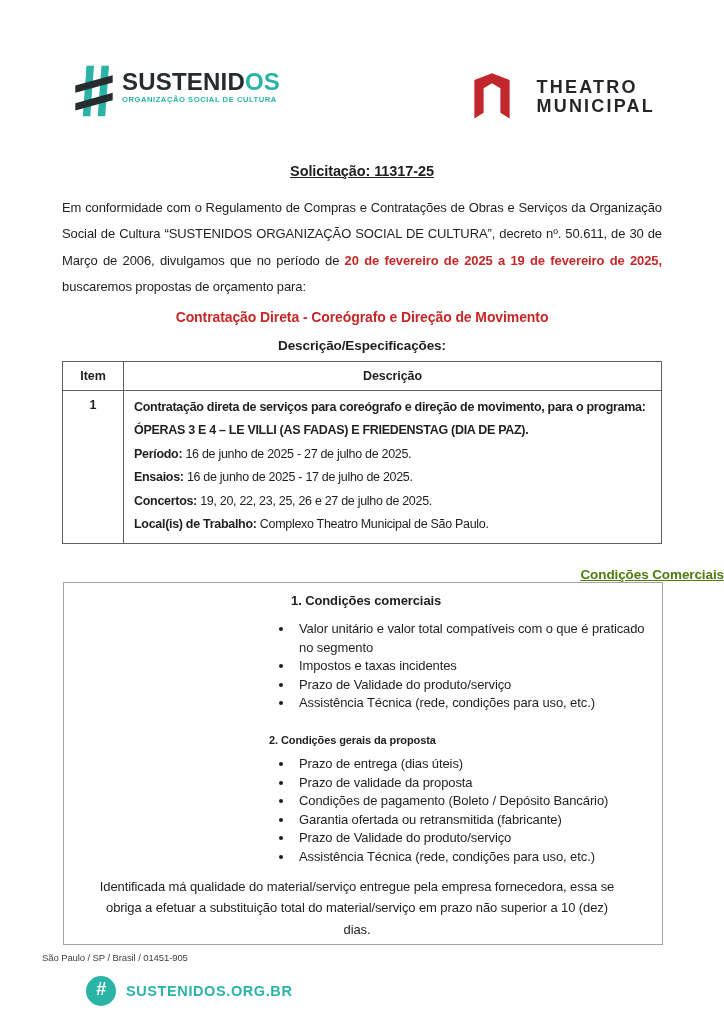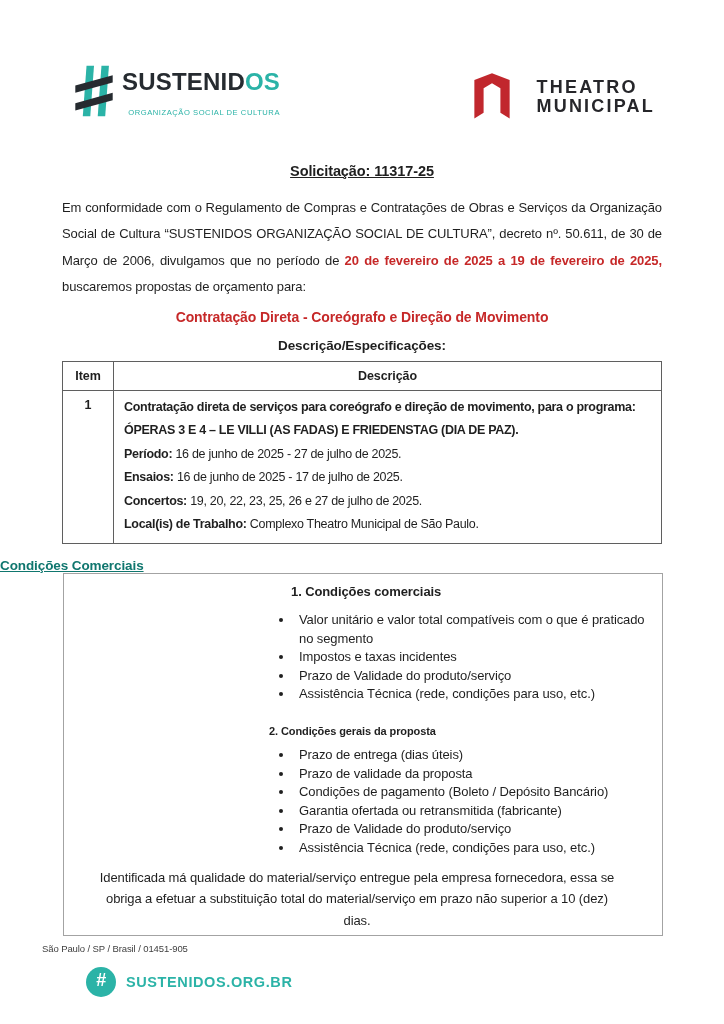--- a/index.html
+++ b/index.html
@@ -9,43 +9,43 @@
     width:724px; height:1024px; background:#ffffff; margin:0 auto;
     position:relative; overflow:hidden; color:#1f1f1f; letter-spacing:-0.1px;
   }
   
   .header { display:flex; justify-content:space-between; align-items:flex-start;
             padding:63px 69px 0 75px; height:135px; }
   .sus-logo { display:flex; align-items:flex-start; }
   .sus-text { margin-left:9px; margin-top:6px; }
   .sus-name { font-size:24px; font-weight:bold; color:#262b30; letter-spacing:0.2px; line-height:26px; }
   .sus-name .teal { color:#2bb3a7; }
-  .sus-sub { font-size:7.6px; font-weight:normal; color:#2bb3a7; letter-spacing:0.55px; margin-top:13px;text-align:right; }
+  .sus-sub { font-size:7.6px; font-weight:bold; color:#2bb3a7; letter-spacing:0.55px; margin-top:0; }
   .tm-logo { display:flex; align-items:center; margin-top:8px;gap:13px; }
   .tm-text { margin-left:11px; font-size:18px; font-weight:bold; color:#26262a;
              letter-spacing:2.2px; line-height:19.5px; }
   
   .doc-title { text-align:center; margin-top:27px; font-size:14.5px; font-weight:bold; }
   .doc-title div { text-decoration:underline; line-height:19.5px; }
   
   .intro { margin:13px 62px 0 62px; font-size:13px; line-height:26.5px; text-align:justify; }
   .red-bold { color:#c62828; font-weight:bold; }
   
   .red-heading { margin-top:8px; text-align:center; color:#c62828; font-size:14px; font-weight:bold; }
   .spec-heading { margin-top:13px; text-align:center; font-size:13.5px; font-weight:bold; }
   
   table.desc { margin:8px 0 0 62px; border-collapse:collapse; width:600px; table-layout:fixed; }
   table.desc th, table.desc td { border:1px solid #5f5f5f; }
   table.desc th { font-size:12.5px; font-weight:bold; height:29px; text-align:center; }
-  th.col-item, td.item-cell { width:51px; }
+  th.col-item, td.item-cell { width:61px; }
   td.item-cell { text-align:center; vertical-align:top; font-weight:bold; font-size:12.5px; padding-top:7px; }
   td.desc-cell { padding:5px 4px 6px 10px; font-size:12.5px; line-height:23.6px; letter-spacing:-0.3px; }
   .desc-line strong { font-weight:bold; }
   
-  .cond-title { margin-top:14px; text-align:left; color:#0f766e; font-size:13.5px;
+  .cond-title { margin-top:23px; text-align:right; color:#4d7c0f; font-size:13.5px;
                 font-weight:bold; text-decoration:underline; }
   .box { margin:0 61px 0 63px; border:1px solid #a3a3a3; padding:10px 12px 4px 0; }
   .box-h1 { font-weight:bold; font-size:13px; margin-left:227px; }
   .box ul { margin:12px 0 0 212px; padding-left:18px; max-width:400px;
             font-size:13px; line-height:18.6px; }
   .box ul li { padding-left:5px; }
   .box-h2 { font-weight:bold; font-size:11px; margin-left:205px; margin-top:21px; }
   .box ul.second { margin-top:9px; }
   .note { margin:9px 30px 0 30px; text-align:center; font-size:13px; line-height:21.5px; }
   

